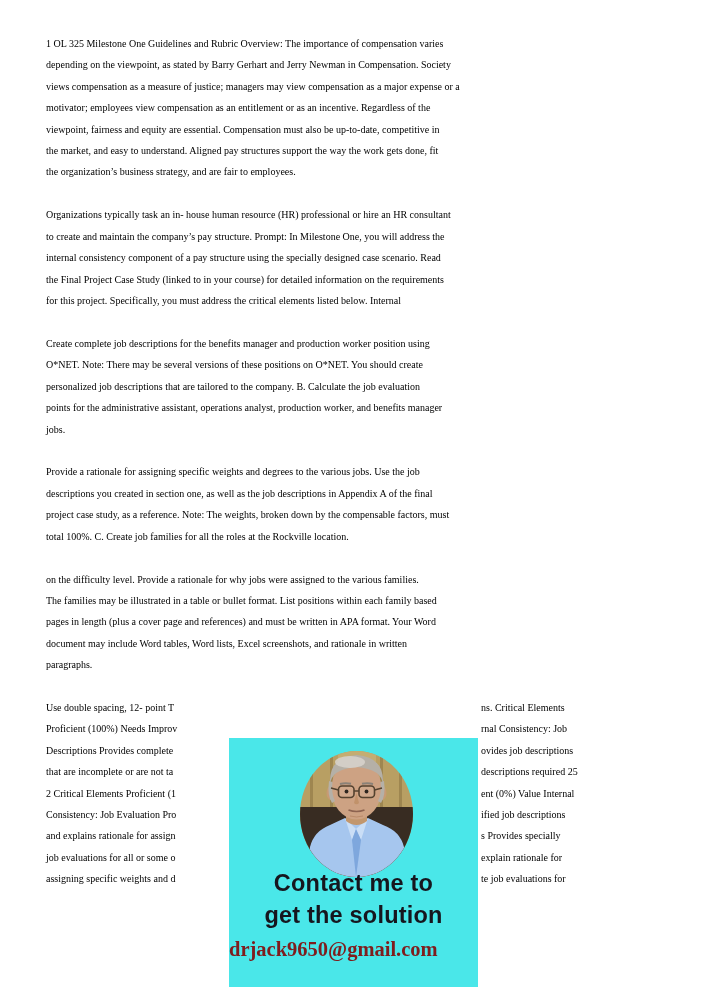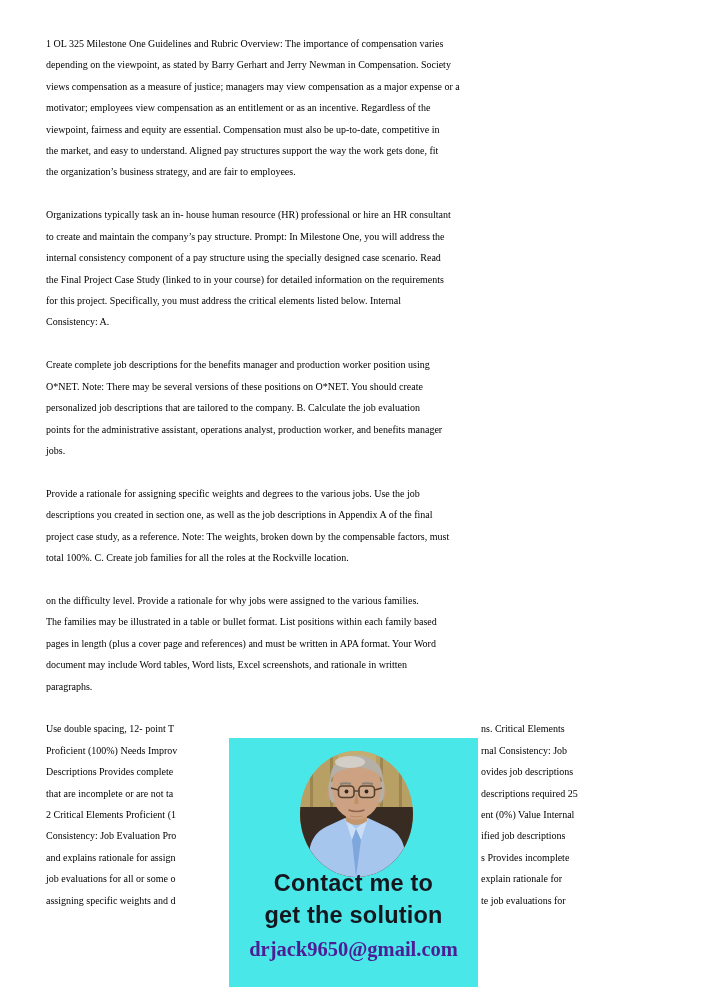--- a/index.html
+++ b/index.html
@@ -31,24 +31,24 @@
   }
   .ad-heading{
     position:absolute;top:129px;left:0;right:0;
     text-align:center;
     font-family:"Liberation Sans",sans-serif;
     font-weight:700;font-size:23.5px;line-height:32px;
     color:#16161e;letter-spacing:0.2px;
   }
   .ad-email{
     position:absolute;top:198px;left:0;right:0;
-    text-align:center;
+    text-align:left;
     font-family:"Liberation Serif",serif;
     font-weight:700;font-size:20.5px;line-height:26px;
-    color:#4c1d95;
+    color:#7f1d1d;
   }
 </style>
 </head>
 <body>
 
 <div class="page">
 
   <div class="content">
 
     <p class="para">
@@ -60,21 +60,20 @@
       <span class="ln">the market, and easy to understand. Aligned pay structures support the way the work gets done, fit</span>
       <span class="ln">the organization’s business strategy, and are fair to employees.</span>
     </p>
 
     <p class="para">
       <span class="ln">Organizations typically task an in- house human resource (HR) professional or hire an HR consultant</span>
       <span class="ln">to create and maintain the company’s pay structure. Prompt: In Milestone One, you will address the</span>
       <span class="ln">internal consistency component of a pay structure using the specially designed case scenario. Read</span>
       <span class="ln">the Final Project Case Study (linked to in your course) for detailed information on the requirements</span>
       <span class="ln">for this project. Specifically, you must address the critical elements listed below. Internal</span>
-      <span class="ln">Consistency: A.</span>
     </p>
 
     <p class="para">
       <span class="ln">Create complete job descriptions for the benefits manager and production worker position using</span>
       <span class="ln">O*NET. Note: There may be several versions of these positions on O*NET. You should create</span>
       <span class="ln">personalized job descriptions that are tailored to the company. B. Calculate the job evaluation</span>
       <span class="ln">points for the administrative assistant, operations analyst, production worker, and benefits manager</span>
       <span class="ln">jobs.</span>
     </p>
 
@@ -113,21 +112,21 @@
       <div class="splitline">
         <span class="lf">2 Critical Elements Proficient (1</span>
         <span class="rf">ent (0%) Value Internal</span>
       </div>
       <div class="splitline">
         <span class="lf">Consistency: Job Evaluation Pro</span>
         <span class="rf">ified job descriptions</span>
       </div>
       <div class="splitline">
         <span class="lf">and explains rationale for assign</span>
-        <span class="rf">s Provides incomplete</span>
+        <span class="rf">s Provides specially</span>
       </div>
       <div class="splitline">
         <span class="lf">job evaluations for all or some o</span>
         <span class="rf">explain rationale for</span>
       </div>
       <div class="splitline">
         <span class="lf">assigning specific weights and d</span>
         <span class="rf">te job evaluations for</span>
       </div>
     </div>

